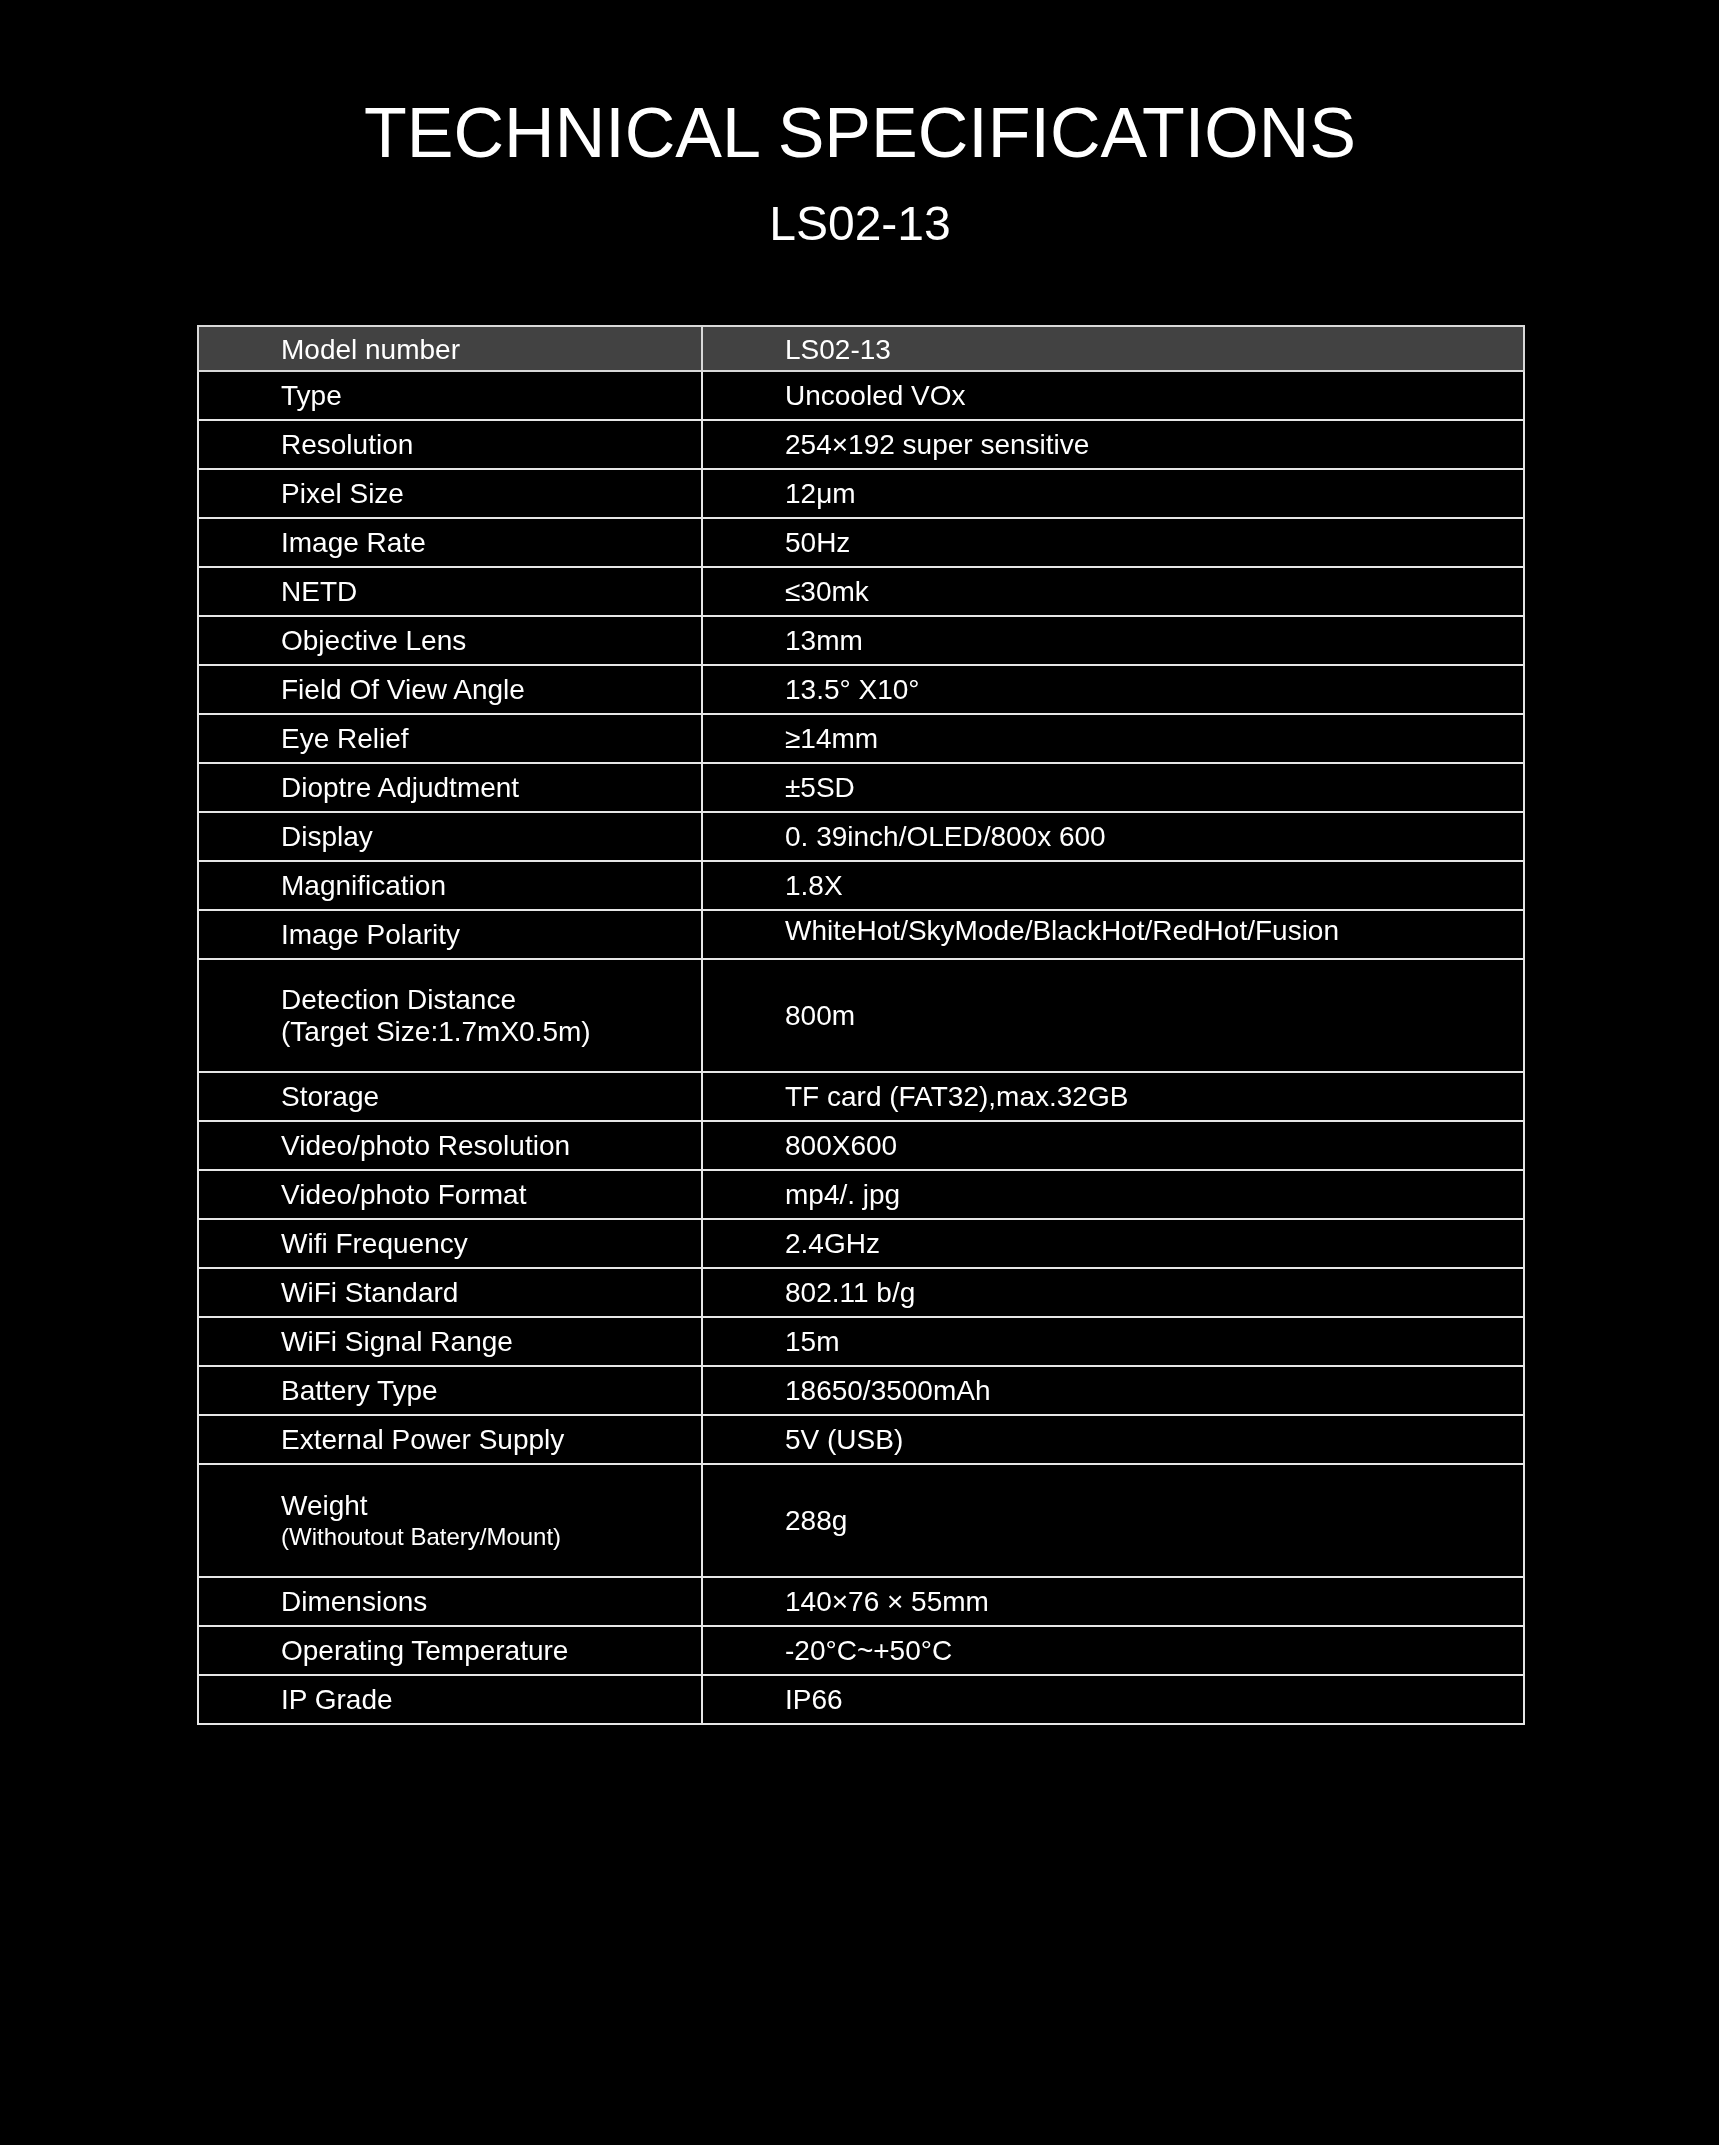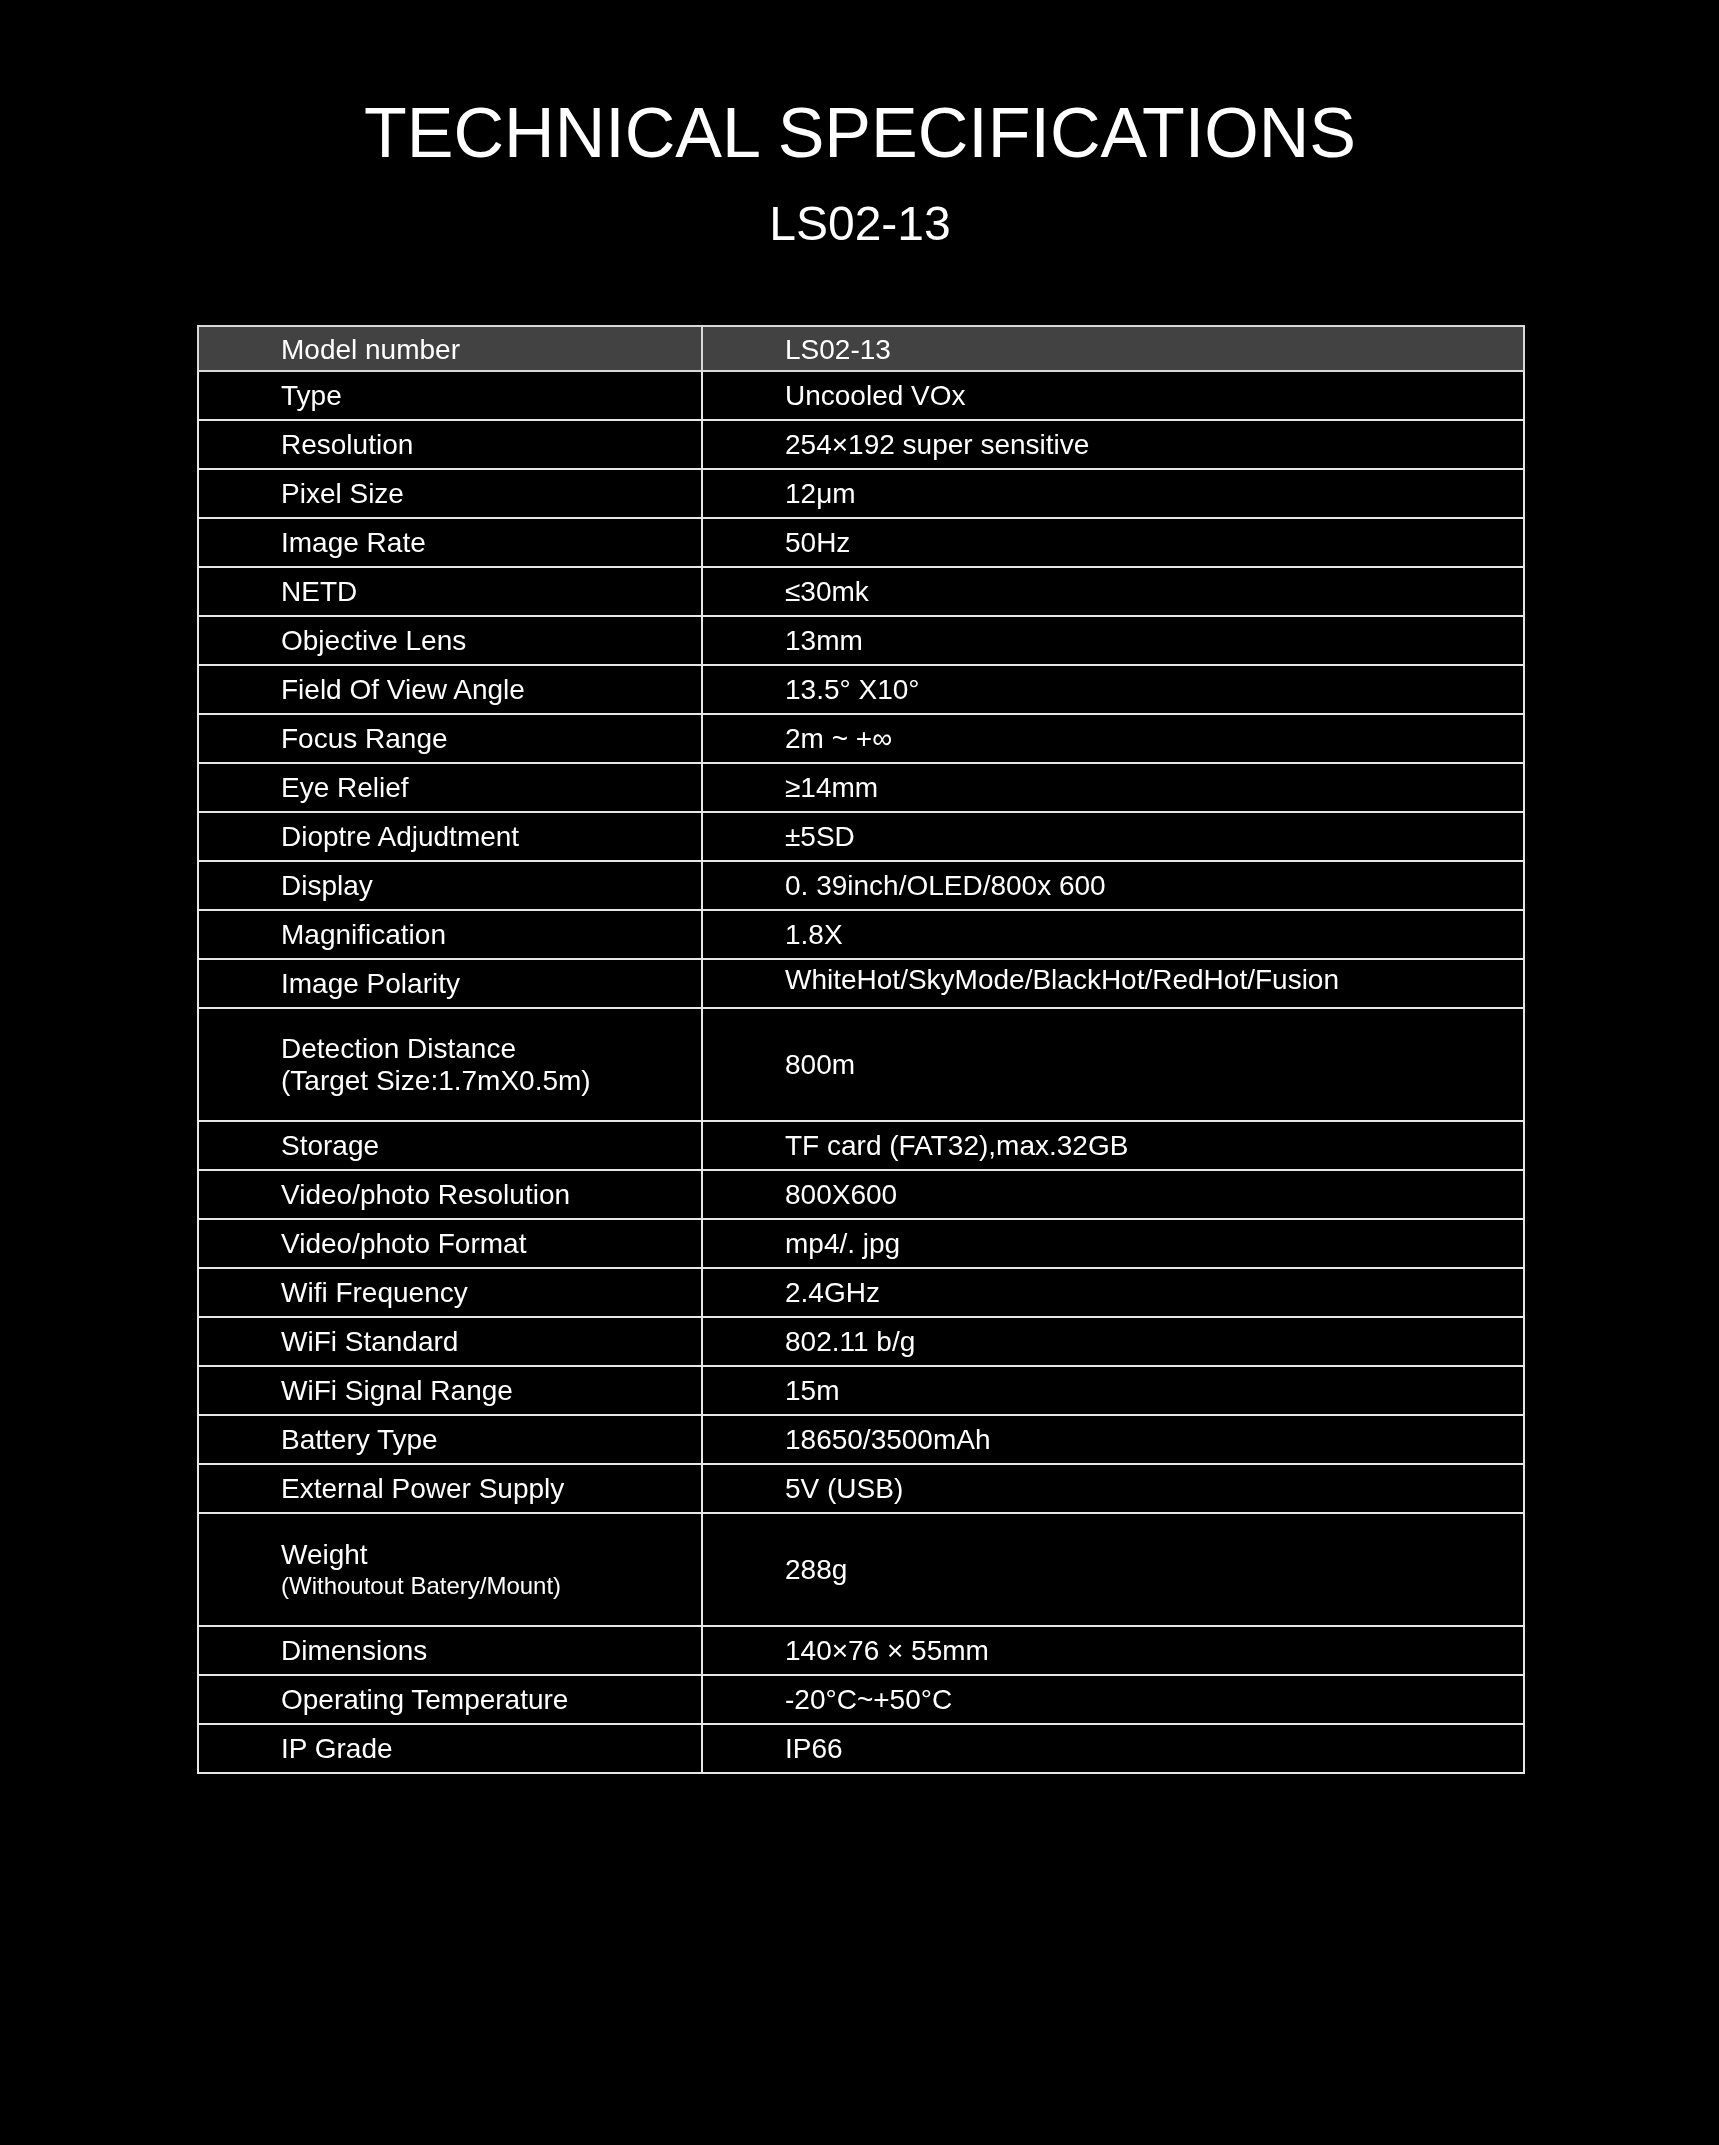--- a/index.html
+++ b/index.html
@@ -118,24 +118,20 @@
     </tr>
     <tr class="row">
       <td class="label">Objective Lens</td>
       <td class="value">13mm</td>
     </tr>
     <tr class="row">
       <td class="label">Field Of View Angle</td>
       <td class="value">13.5° X10°</td>
     </tr>
     <tr class="row">
-      <td class="label">Focus Range</td>
-      <td class="value">2m ~ +∞</td>
-    </tr>
-    <tr class="row">
       <td class="label">Eye Relief</td>
       <td class="value">≥14mm</td>
     </tr>
     <tr class="row">
       <td class="label">Dioptre Adjudtment</td>
       <td class="value">±5SD</td>
     </tr>
     <tr class="row">
       <td class="label">Display</td>
       <td class="value">0. 39inch/OLED/800x 600</td>

